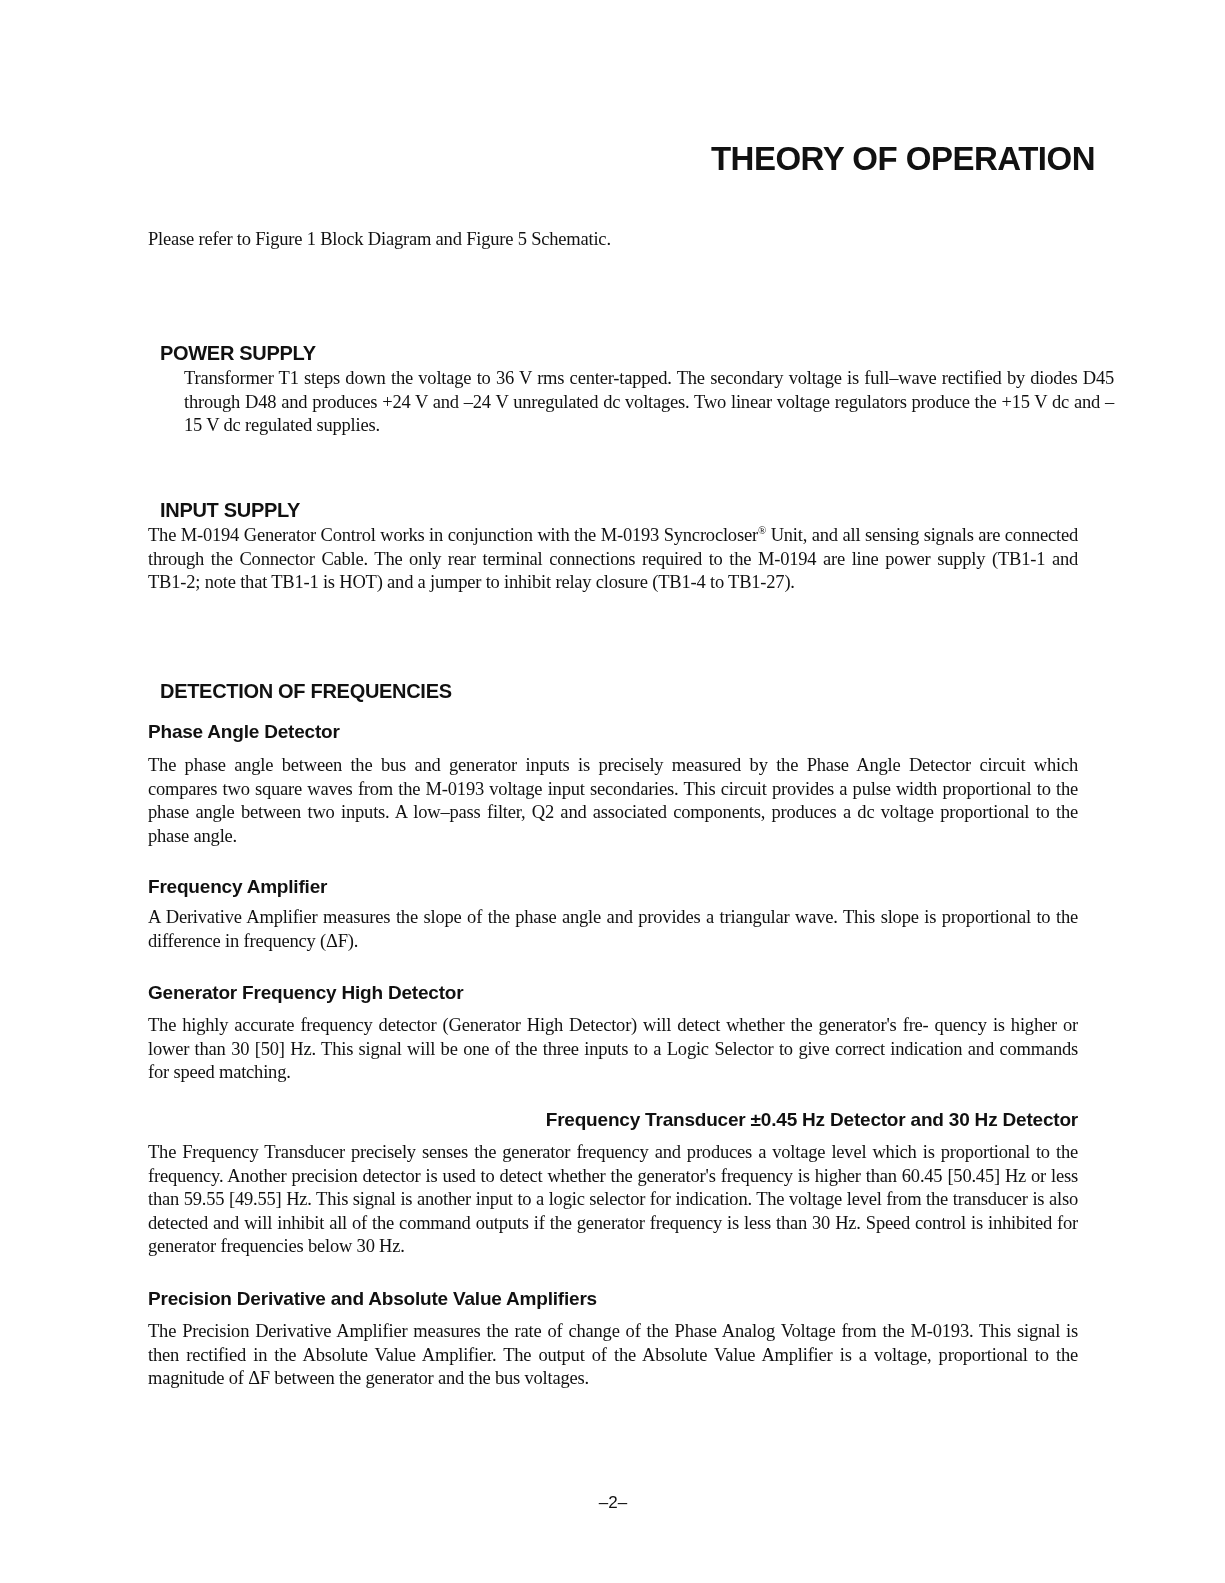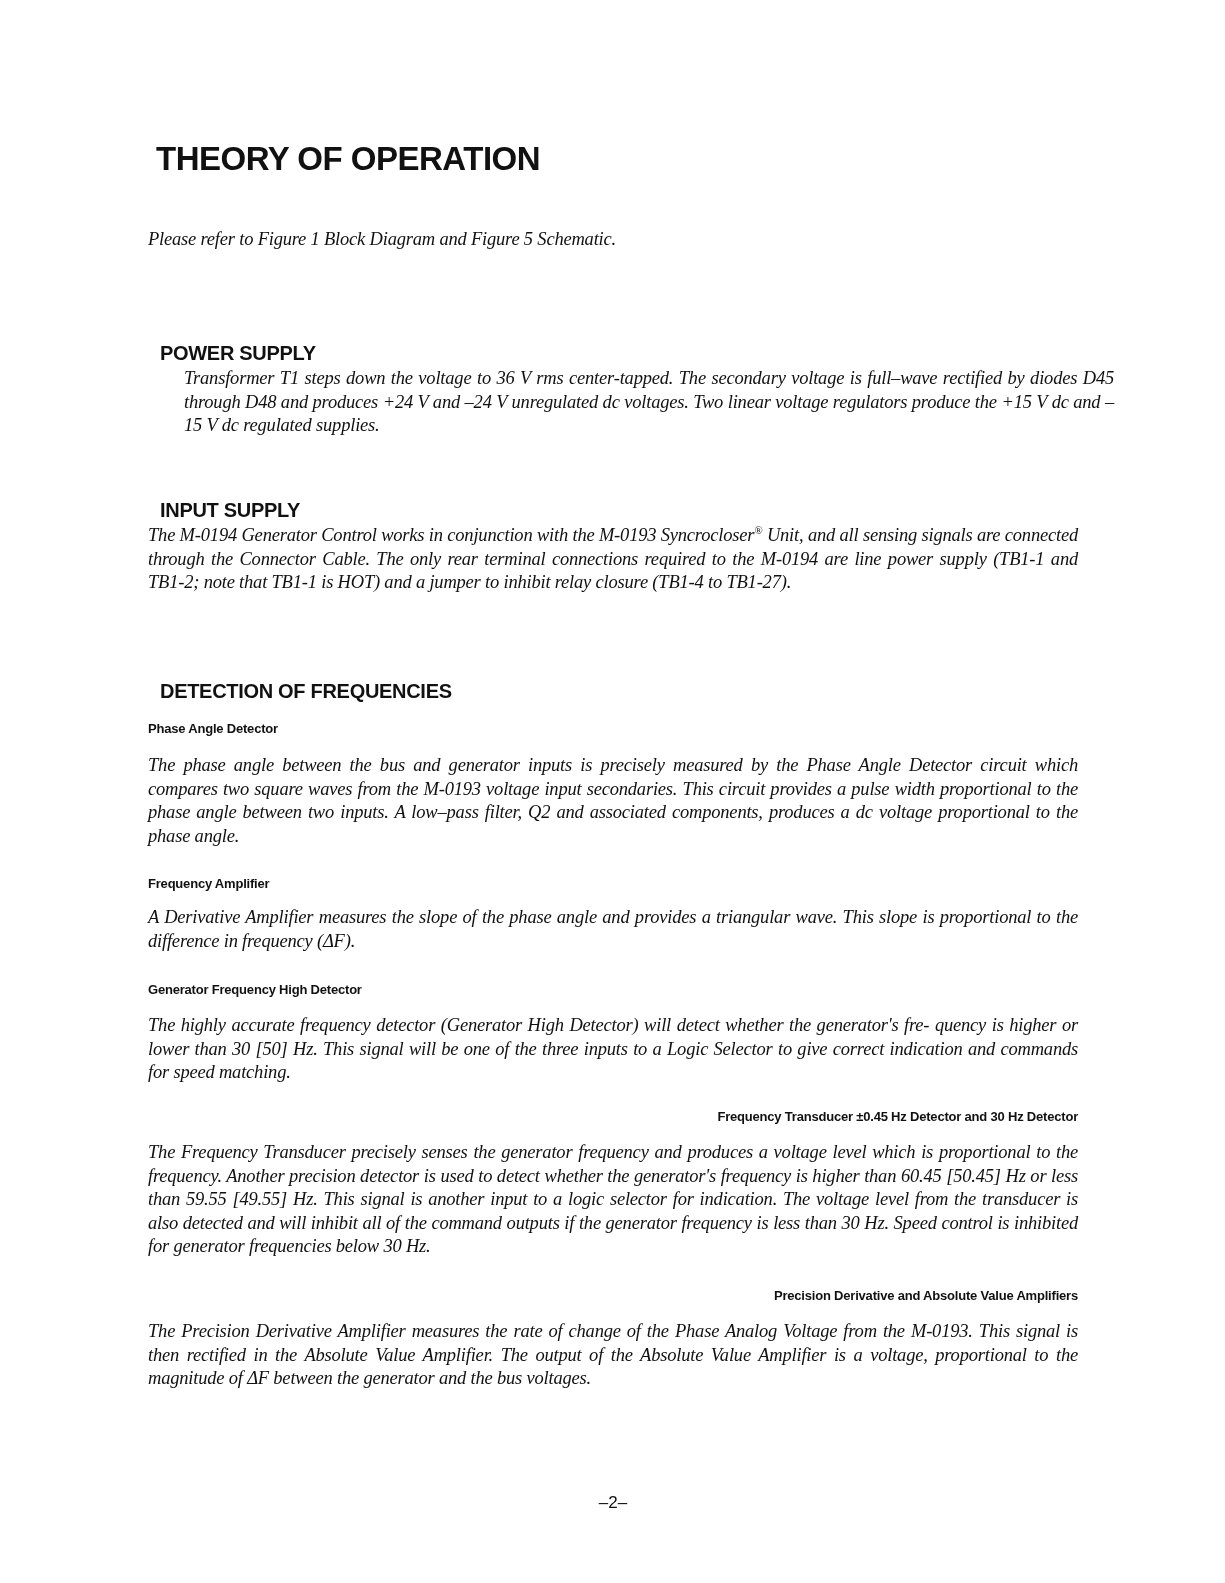--- a/index.html
+++ b/index.html
@@ -15,56 +15,55 @@
       color: #111111;
     }
     .page {
       position: absolute;
       left: 148px;
       top: 0;
       width: 930px;
     }
     .title {
       position: absolute;
-      left: 8px;
+      left: 17px;
       width: 930px;
       top: 140px;
-      text-align: left;
+      text-align: right;
       font-family: "Liberation Sans", sans-serif;
       font-weight: bold;
       font-size: 33px;
       letter-spacing: -0.5px;
       margin: 0;
     }
     .intro {
       position: absolute;
       top: 228px;
       left: 0;
       margin: 0;
     }
     .body-text {
       font-family: "Liberation Serif", serif;
       font-size: 18.5px;
       line-height: 23.5px;
       text-align: justify;
       margin: 0;
       letter-spacing: -0.2px;
-      font-style: italic;
     }
     .h2 {
       font-family: "Liberation Sans", sans-serif;
       font-weight: bold;
       font-size: 20px;
       margin: 12px;
       letter-spacing: -0.3px;
     }
     .h3 {
       font-family: "Liberation Sans", sans-serif;
       font-weight: bold;
-      font-size: 13px;
+      font-size: 19px;
       margin: 0;
       letter-spacing: -0.2px;
     }
     .abs { position: absolute; left: 0; width: 930px; }
     sup { font-size: 11px; line-height: 0; }
     .page-number {
       position: absolute;
       left: 0;
       width: 930px;
       top: 1493px;
@@ -95,17 +94,17 @@
 
   <h3 class="h3 abs" style="top:876px;">Frequency Amplifier</h3>
   <p class="body-text abs" style="top:906px;">A Derivative Amplifier measures the slope of the phase angle and provides a triangular wave. This slope is proportional to the difference in frequency (ΔF).</p>
 
   <h3 class="h3 abs" style="top:982px;">Generator Frequency High Detector</h3>
   <p class="body-text abs" style="top:1014px;">The highly accurate frequency detector (Generator High Detector) will detect whether the generator's fre- quency is higher or lower than 30 [50] Hz. This signal will be one of the three inputs to a Logic Selector to give correct indication and commands for speed matching.</p>
 
   <h3 class="h3 abs" style="top:1109px;text-align:right;">Frequency Transducer ±0.45 Hz Detector and 30 Hz Detector</h3>
   <p class="body-text abs" style="top:1141px;">The Frequency Transducer precisely senses the generator frequency and produces a voltage level which is proportional to the frequency. Another precision detector is used to detect whether the generator's frequency is higher than 60.45 [50.45] Hz or less than 59.55 [49.55] Hz. This signal is another input to a logic selector for indication. The voltage level from the transducer is also detected and will inhibit all of the command outputs if the generator frequency is less than 30 Hz. Speed control is inhibited for generator frequencies below 30 Hz.</p>
 
-  <h3 class="h3 abs" style="top:1288px;text-align:right;">Precision Derivative and Absolute Value Amplifiers</h3>
+  <h3 class="h3 abs" style="top:1288px;">Precision Derivative and Absolute Value Amplifiers</h3>
   <p class="body-text abs" style="top:1320px;">The Precision Derivative Amplifier measures the rate of change of the Phase Analog Voltage from the M-0193. This signal is then rectified in the Absolute Value Amplifier. The output of the Absolute Value Amplifier is a voltage, proportional to the magnitude of ΔF between the generator and the bus voltages.</p>
 
   <div class="page-number">–2–</div>
 </div>
 
 </body></html>

